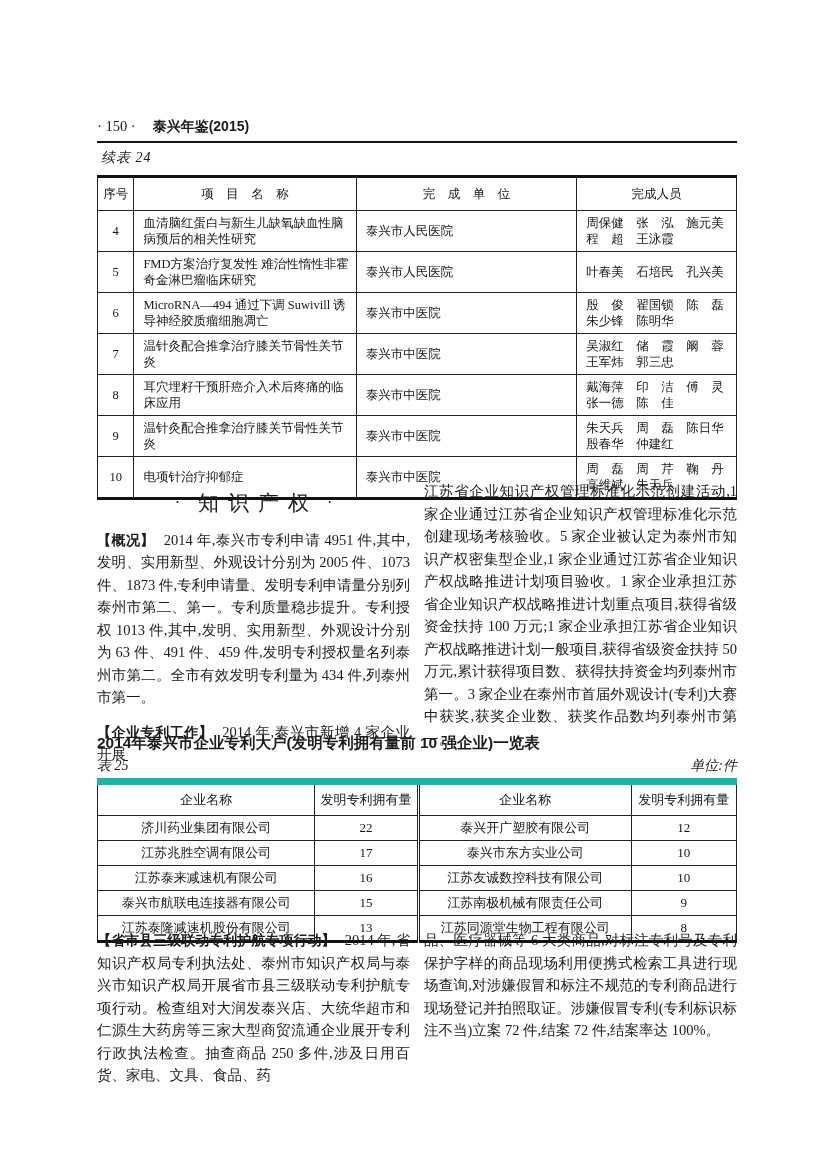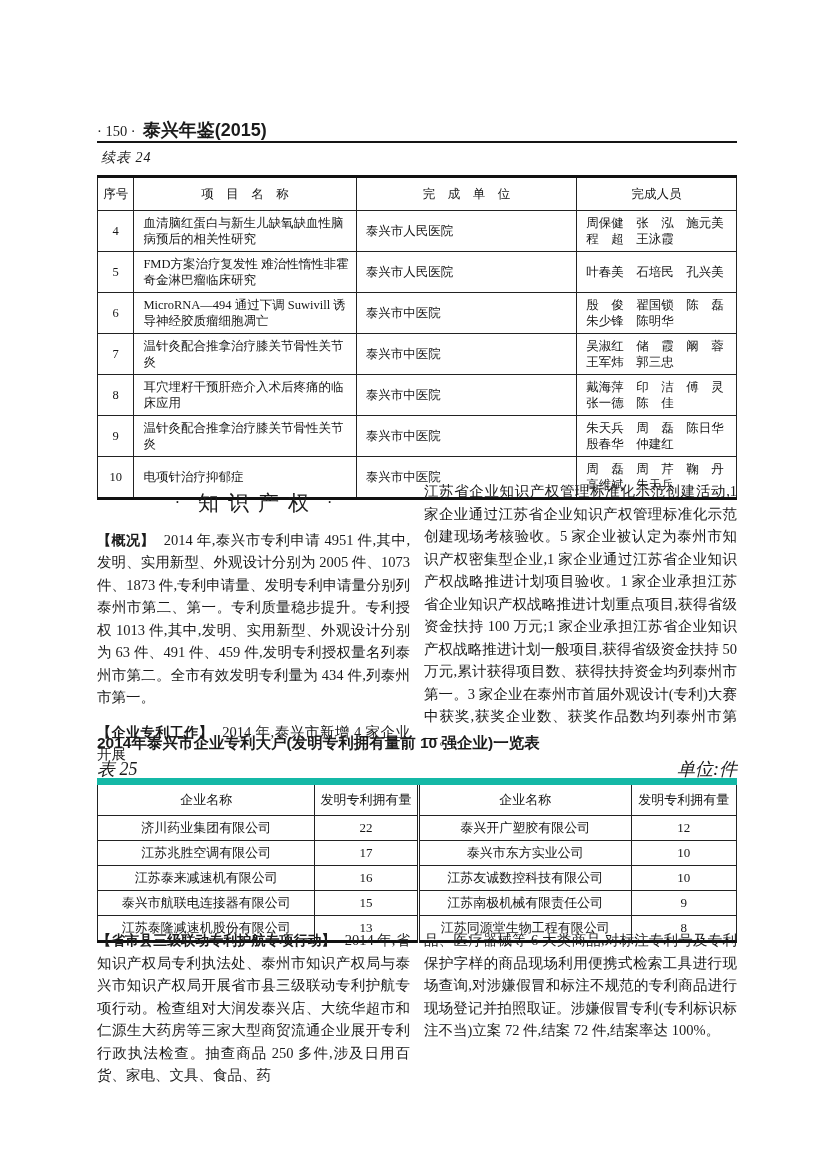--- a/index.html
+++ b/index.html
@@ -4,22 +4,22 @@
 <style>
   html,body{margin:0;padding:0;}
   body{
     width:826px;height:1169px;background:#ffffff;position:relative;
     font-family:"Liberation Serif","DejaVu Serif",serif;color:#1b1b1b;
     -webkit-font-smoothing:antialiased;overflow:hidden;
   }
   .abs{position:absolute;}
 
   
-  .page-head{top:118px;left:97px;width:640px;display:flex;align-items:baseline;gap:7px;font-size:14.5px;}
-  .book-title{font-family:"Liberation Sans","DejaVu Sans",sans-serif;font-weight:700;font-size:18px;}
+  .page-head{top:118px;left:97px;width:640px;display:flex;align-items:baseline;gap:17px;font-size:14.5px;}
+  .book-title{font-family:"Liberation Sans","DejaVu Sans",sans-serif;font-weight:700;font-size:14px;}
   .head-rule{top:141px;left:97px;width:640px;height:2px;background:#151515;}
 
   
   .cont-caption{top:149px;left:101px;font-size:14px;font-style:italic;letter-spacing:1px;}
 
   
   .t24{top:175px;left:97px;width:640px;border-collapse:collapse;table-layout:fixed;
        font-size:12.5px;line-height:16px;color:#161616;}
   .t24{border-top:3px solid #111;border-bottom:3px solid #111;}
   .t24 th,.t24 td{border:1px solid #222;font-weight:normal;vertical-align:middle;padding:2px 5px;}
@@ -40,21 +40,21 @@
   .ip-heading{display:flex;justify-content:center;align-items:center;gap:18px;
               margin:12px 0 14px;font-size:21px;}
   .ip-heading .ht{letter-spacing:9px;margin-right:-9px;}
   .ip-heading .dot{font-size:16px;}
   .mb{margin-bottom:12px;}
 
   
   .t25-title{top:733px;left:97px;width:640px;text-align:left;
              font-family:"Liberation Sans","DejaVu Sans",sans-serif;font-weight:700;font-size:15.5px;}
   .t25-capline{top:757px;left:97px;width:640px;display:flex;justify-content:space-between;
-               font-size:18px;font-style:italic;}
+               font-size:14px;font-style:italic;}
   .t25{top:778px;left:97px;width:640px;border-collapse:collapse;table-layout:fixed;
        font-size:13px;text-align:center;color:#161616;}
   .t25{border-top:7px solid #14b8a6;border-bottom:3px solid #111;}
   .t25 th,.t25 td{border:1px solid #222;font-weight:normal;vertical-align:middle;padding:1px 4px;}
   .t25 th{height:28px;}
   .t25 td{height:22px;}
   .dbl{border-left:3px double #222 !important;}
 
   .bottom-sec{top:929px;}
 </style>

